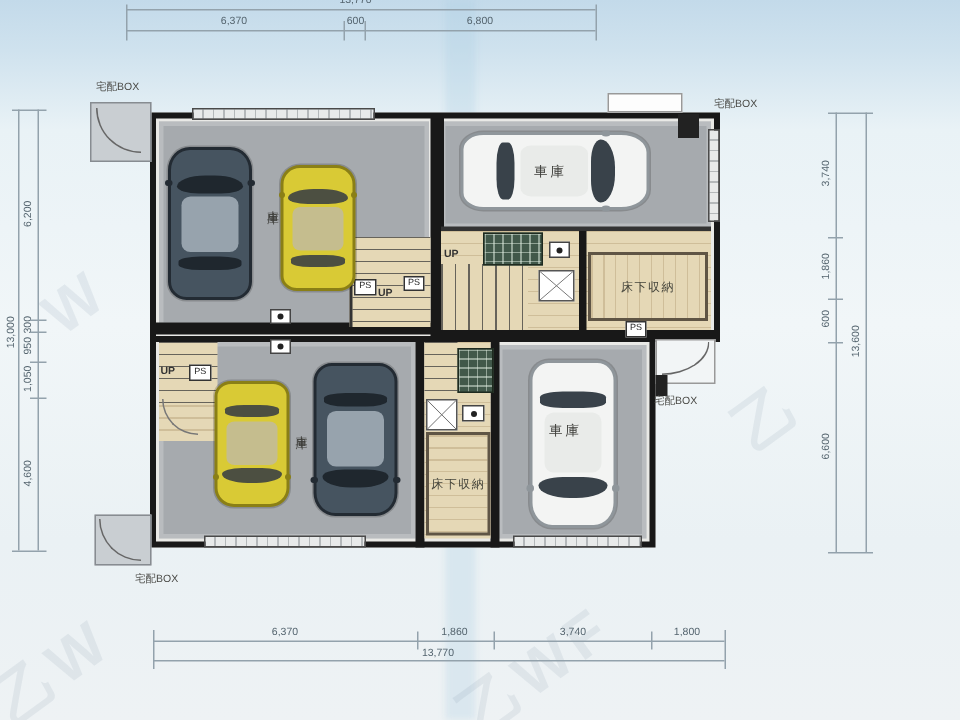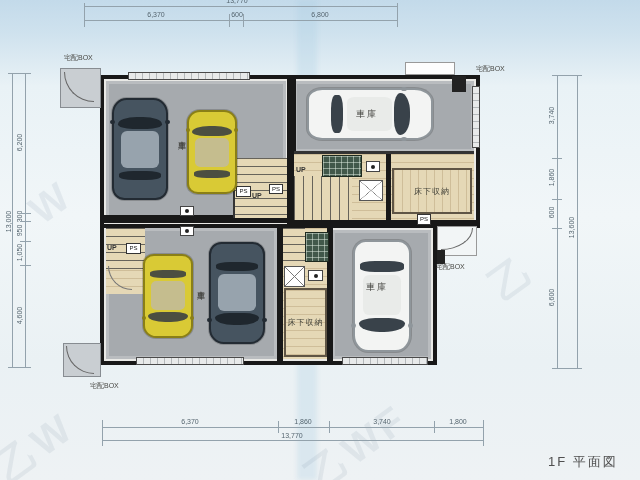--- a/index.html
+++ b/index.html
@@ -224,14 +224,13 @@
       <span class="rw"></span>
       <span class="m1"></span>
       <span class="m2"></span>
   </div>
 
   <div class="abs vtext" style="left:175px;top:134px;">車庫</div>
   <div class="abs roomlab" style="left:356px;top:108px;">車庫</div>
   <div class="abs vtext" style="left:194px;top:284px;">車庫</div>
   <div class="abs roomlab" style="left:366px;top:281px;">車庫</div>
 
-  <div class="abs title" style="left:548px;top:453px;">1F 平面図</div>
 </div>
 
 </body></html>

